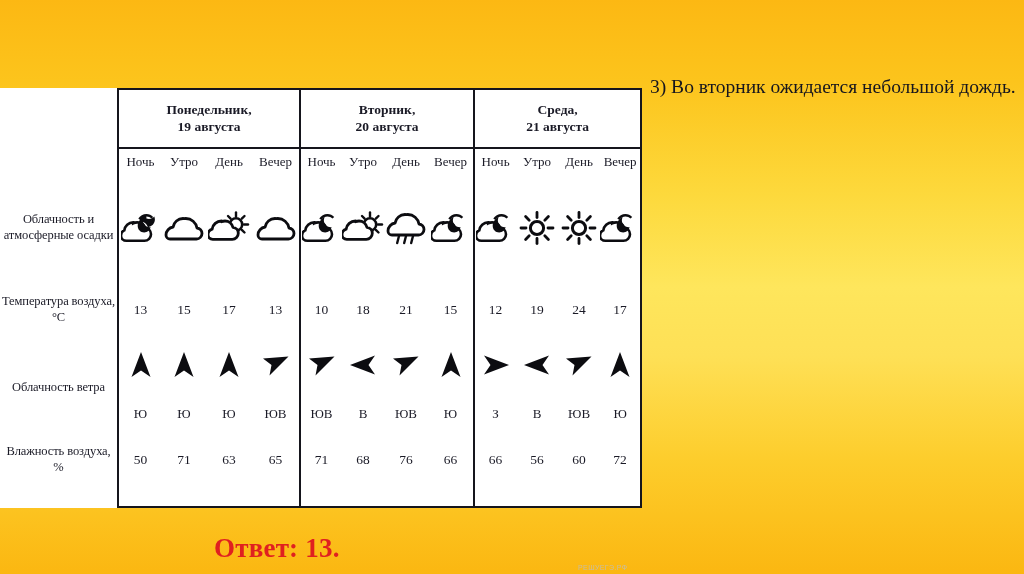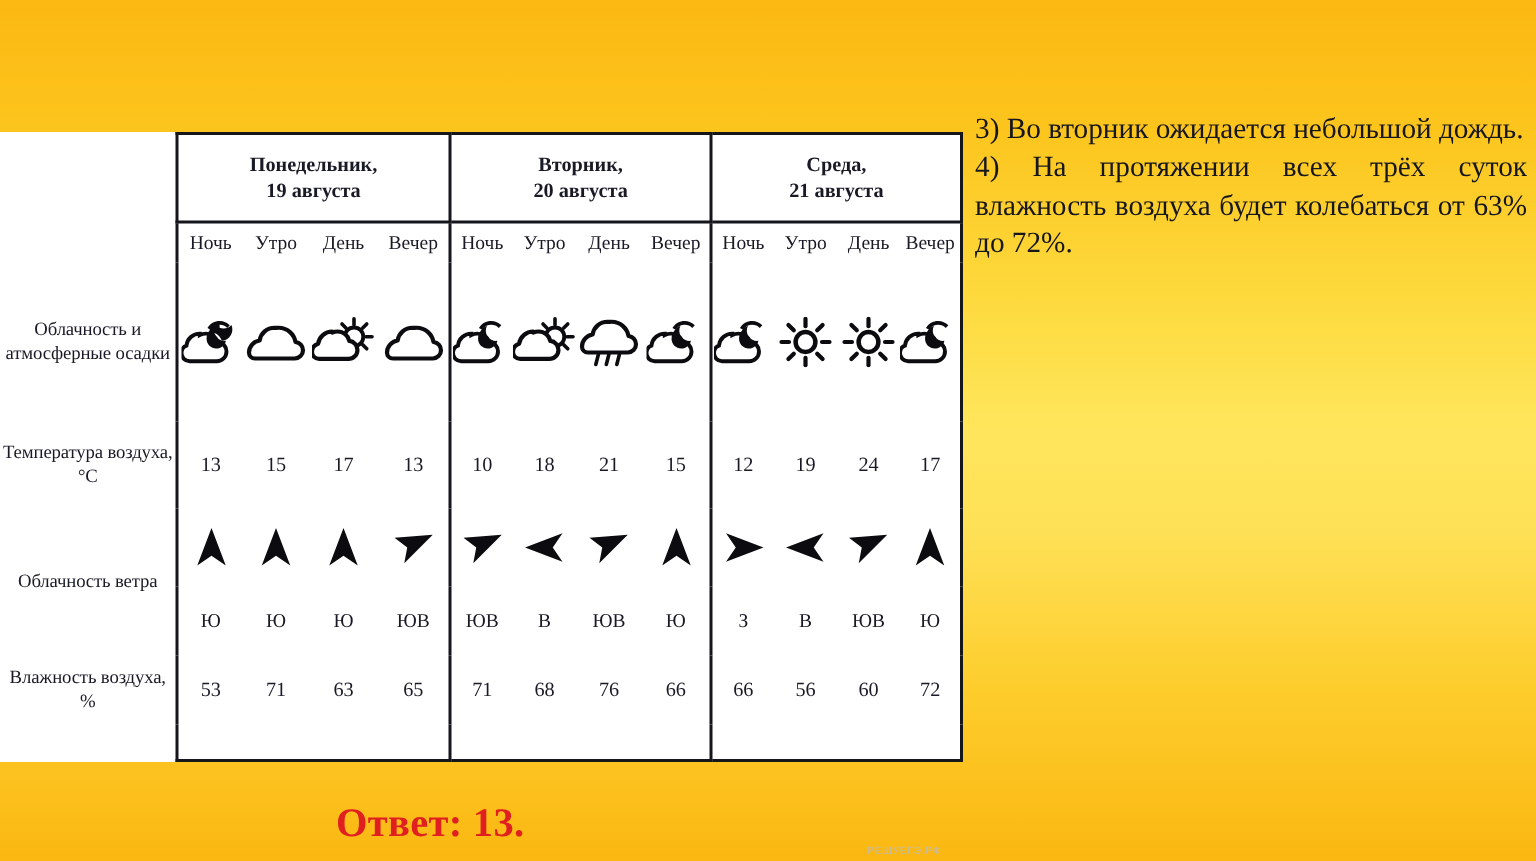--- a/index.html
+++ b/index.html
@@ -94,21 +94,21 @@
     letter-spacing: 0.4px;
     color: #bdbdbd;
     opacity: 0.85;
     pointer-events: none;
     white-space: nowrap;
   }
 
   
   #answer {
     position: absolute;
-    left: 224px;
+    left: 214px;
     top: 533px;
     font-size: 27px;
     font-weight: bold;
     color: #e02020;
     letter-spacing: 0.2px;
     white-space: nowrap;
   }
 
   
   #question-panel {
@@ -405,21 +405,21 @@
       <td class="winddir">ЮВ</td>
       <td class="winddir vline-right">Ю</td>
       <td class="winddir">З</td>
       <td class="winddir">В</td>
       <td class="winddir">ЮВ</td>
       <td class="winddir vline-right">Ю</td>
     </tr>
 
     <tr style="height:46px">
       <td class="rowlabel">Влажность воздуха, %</td>
-      <td class="humid vline-left">53</td>
+      <td class="humid vline-left">50</td>
       <td class="humid">71</td>
       <td class="humid">63</td>
       <td class="humid vline-right">65</td>
       <td class="humid">71</td>
       <td class="humid">68</td>
       <td class="humid">76</td>
       <td class="humid vline-right">66</td>
       <td class="humid">66</td>
       <td class="humid">56</td>
       <td class="humid">60</td>
@@ -444,14 +444,13 @@
   </tbody>
     </table>
 
   <div id="watermark">РЕШУЕГЭ.РФ</div>
 </div>
 
 <div id="answer">Ответ: 13.</div>
 
 <div id="question-panel">
   <p class="stmt">3) Во вторник ожидается небольшой дождь.</p>
-  <p class="stmt">4) На протяжении всех трёх суток влажность воздуха будет колебаться от 63% до 72%.</p>
 </div>
 
 </body></html>

